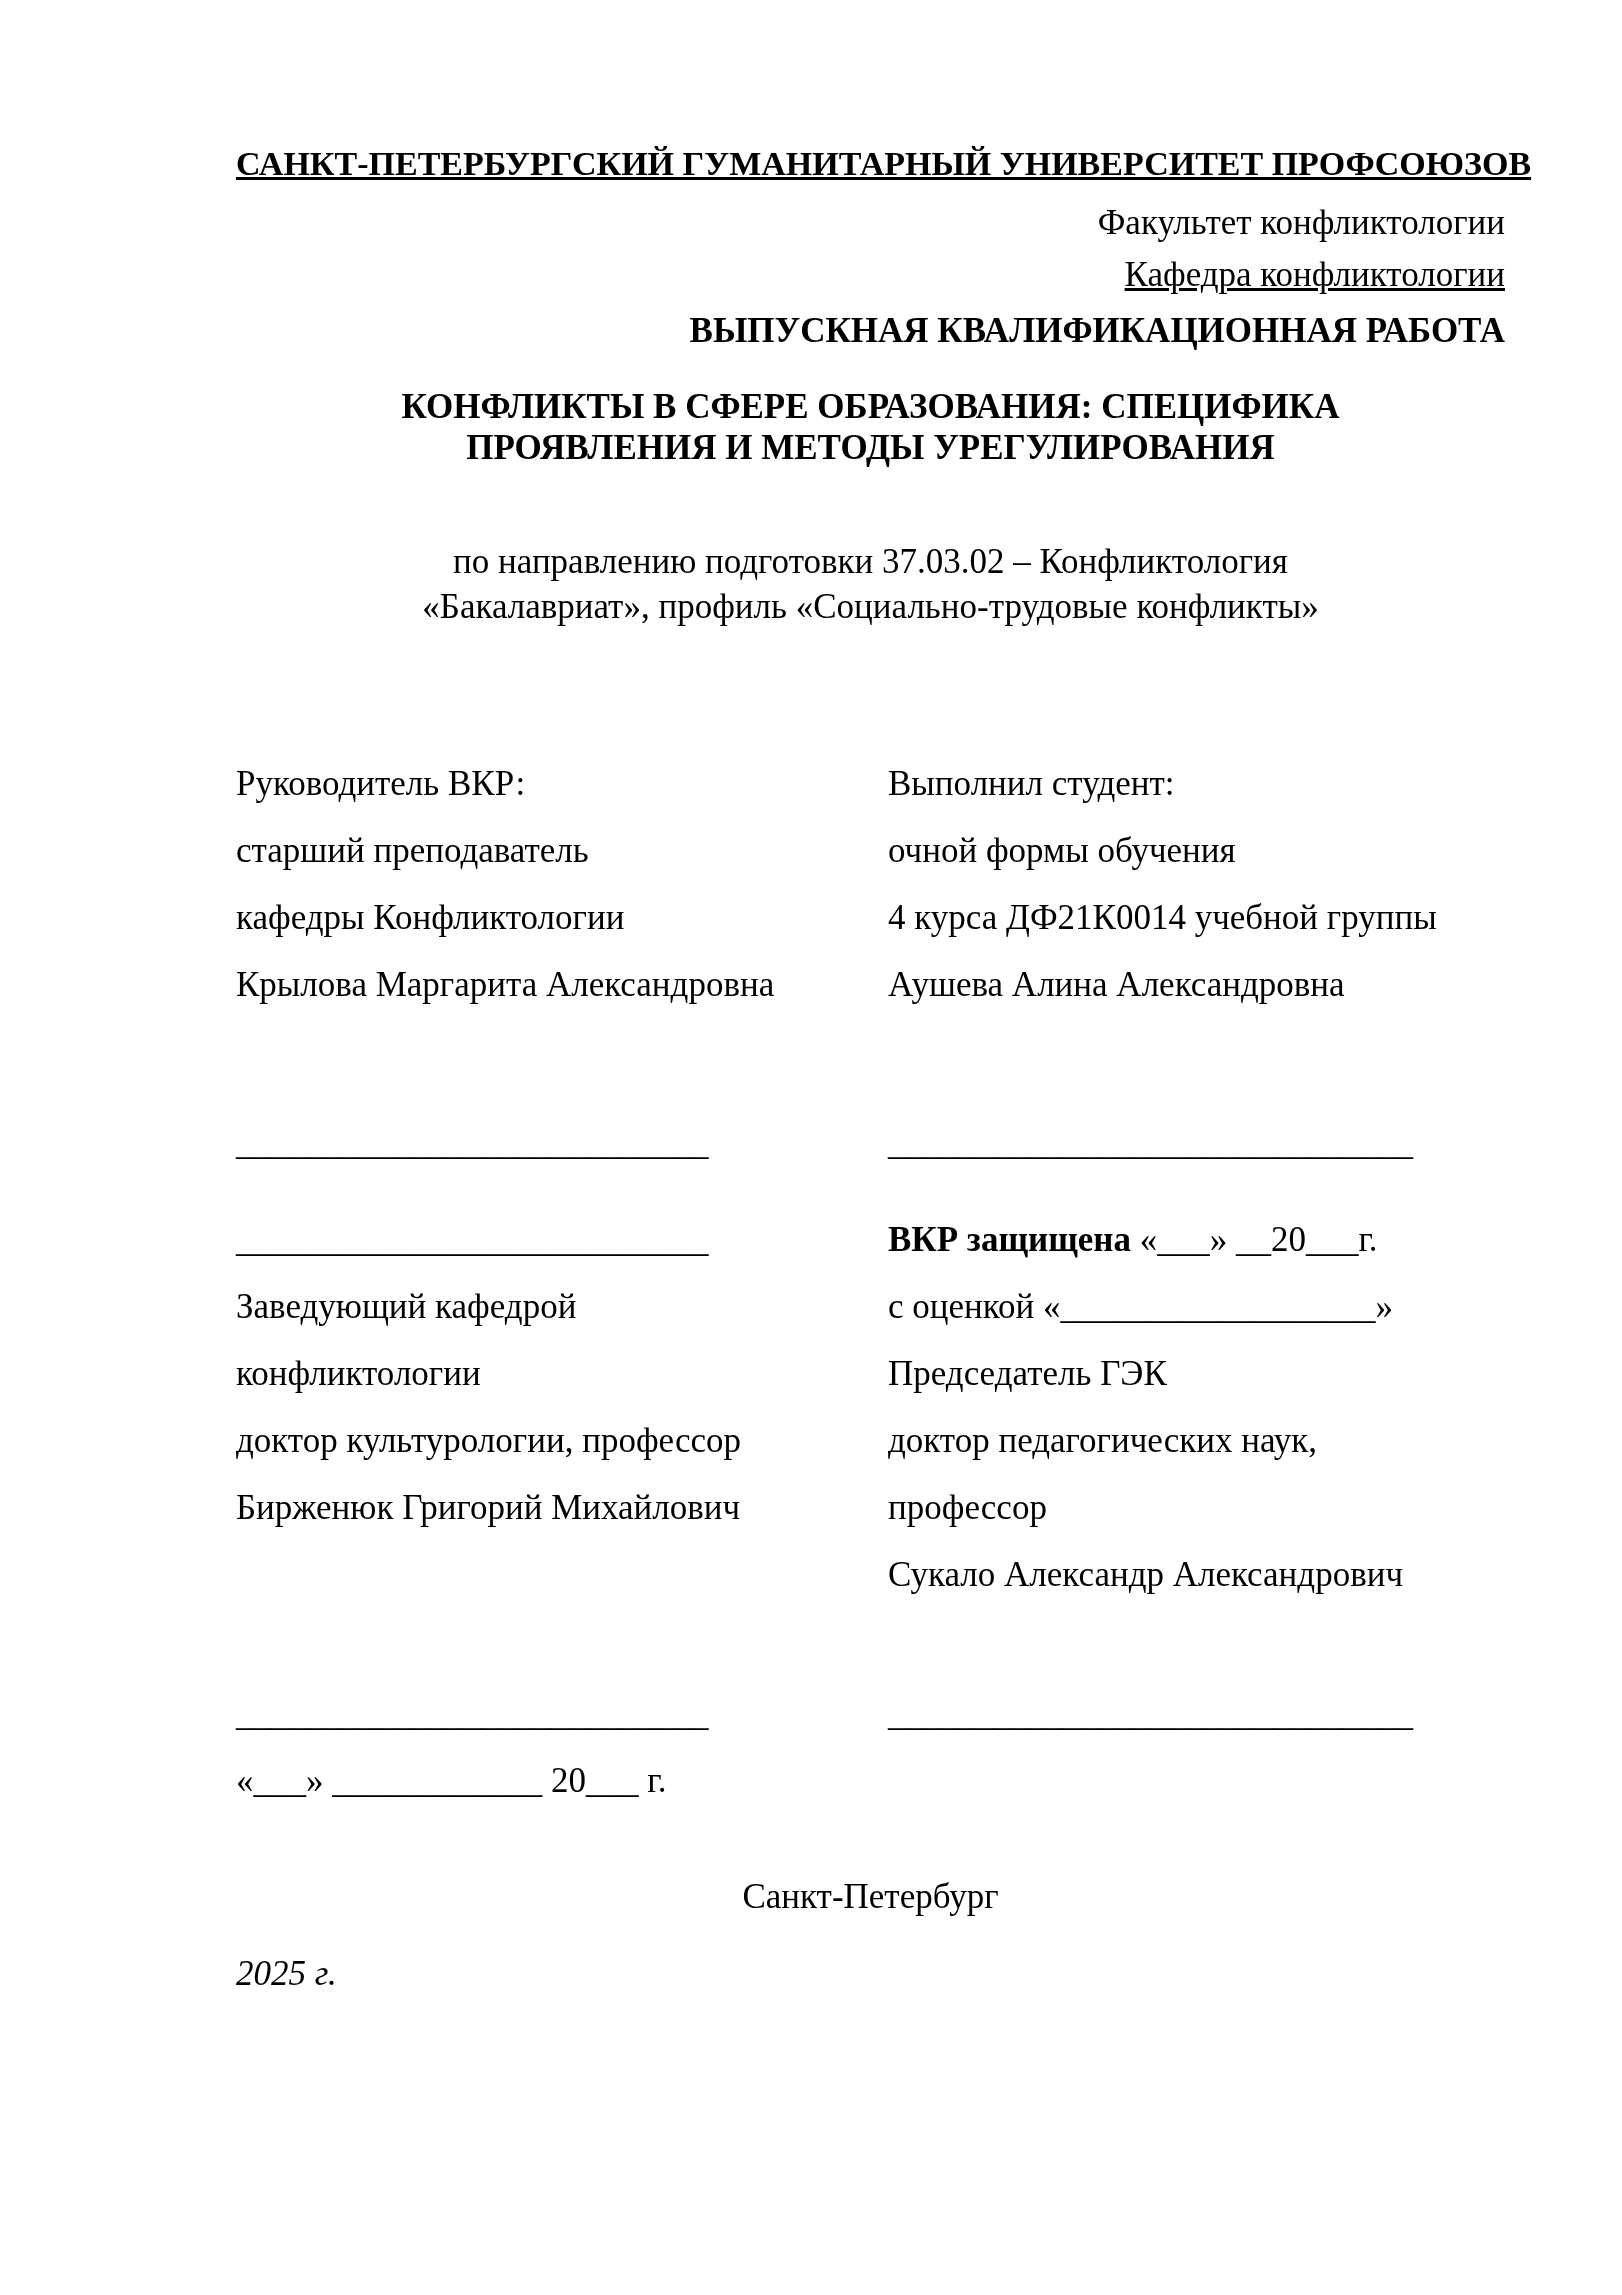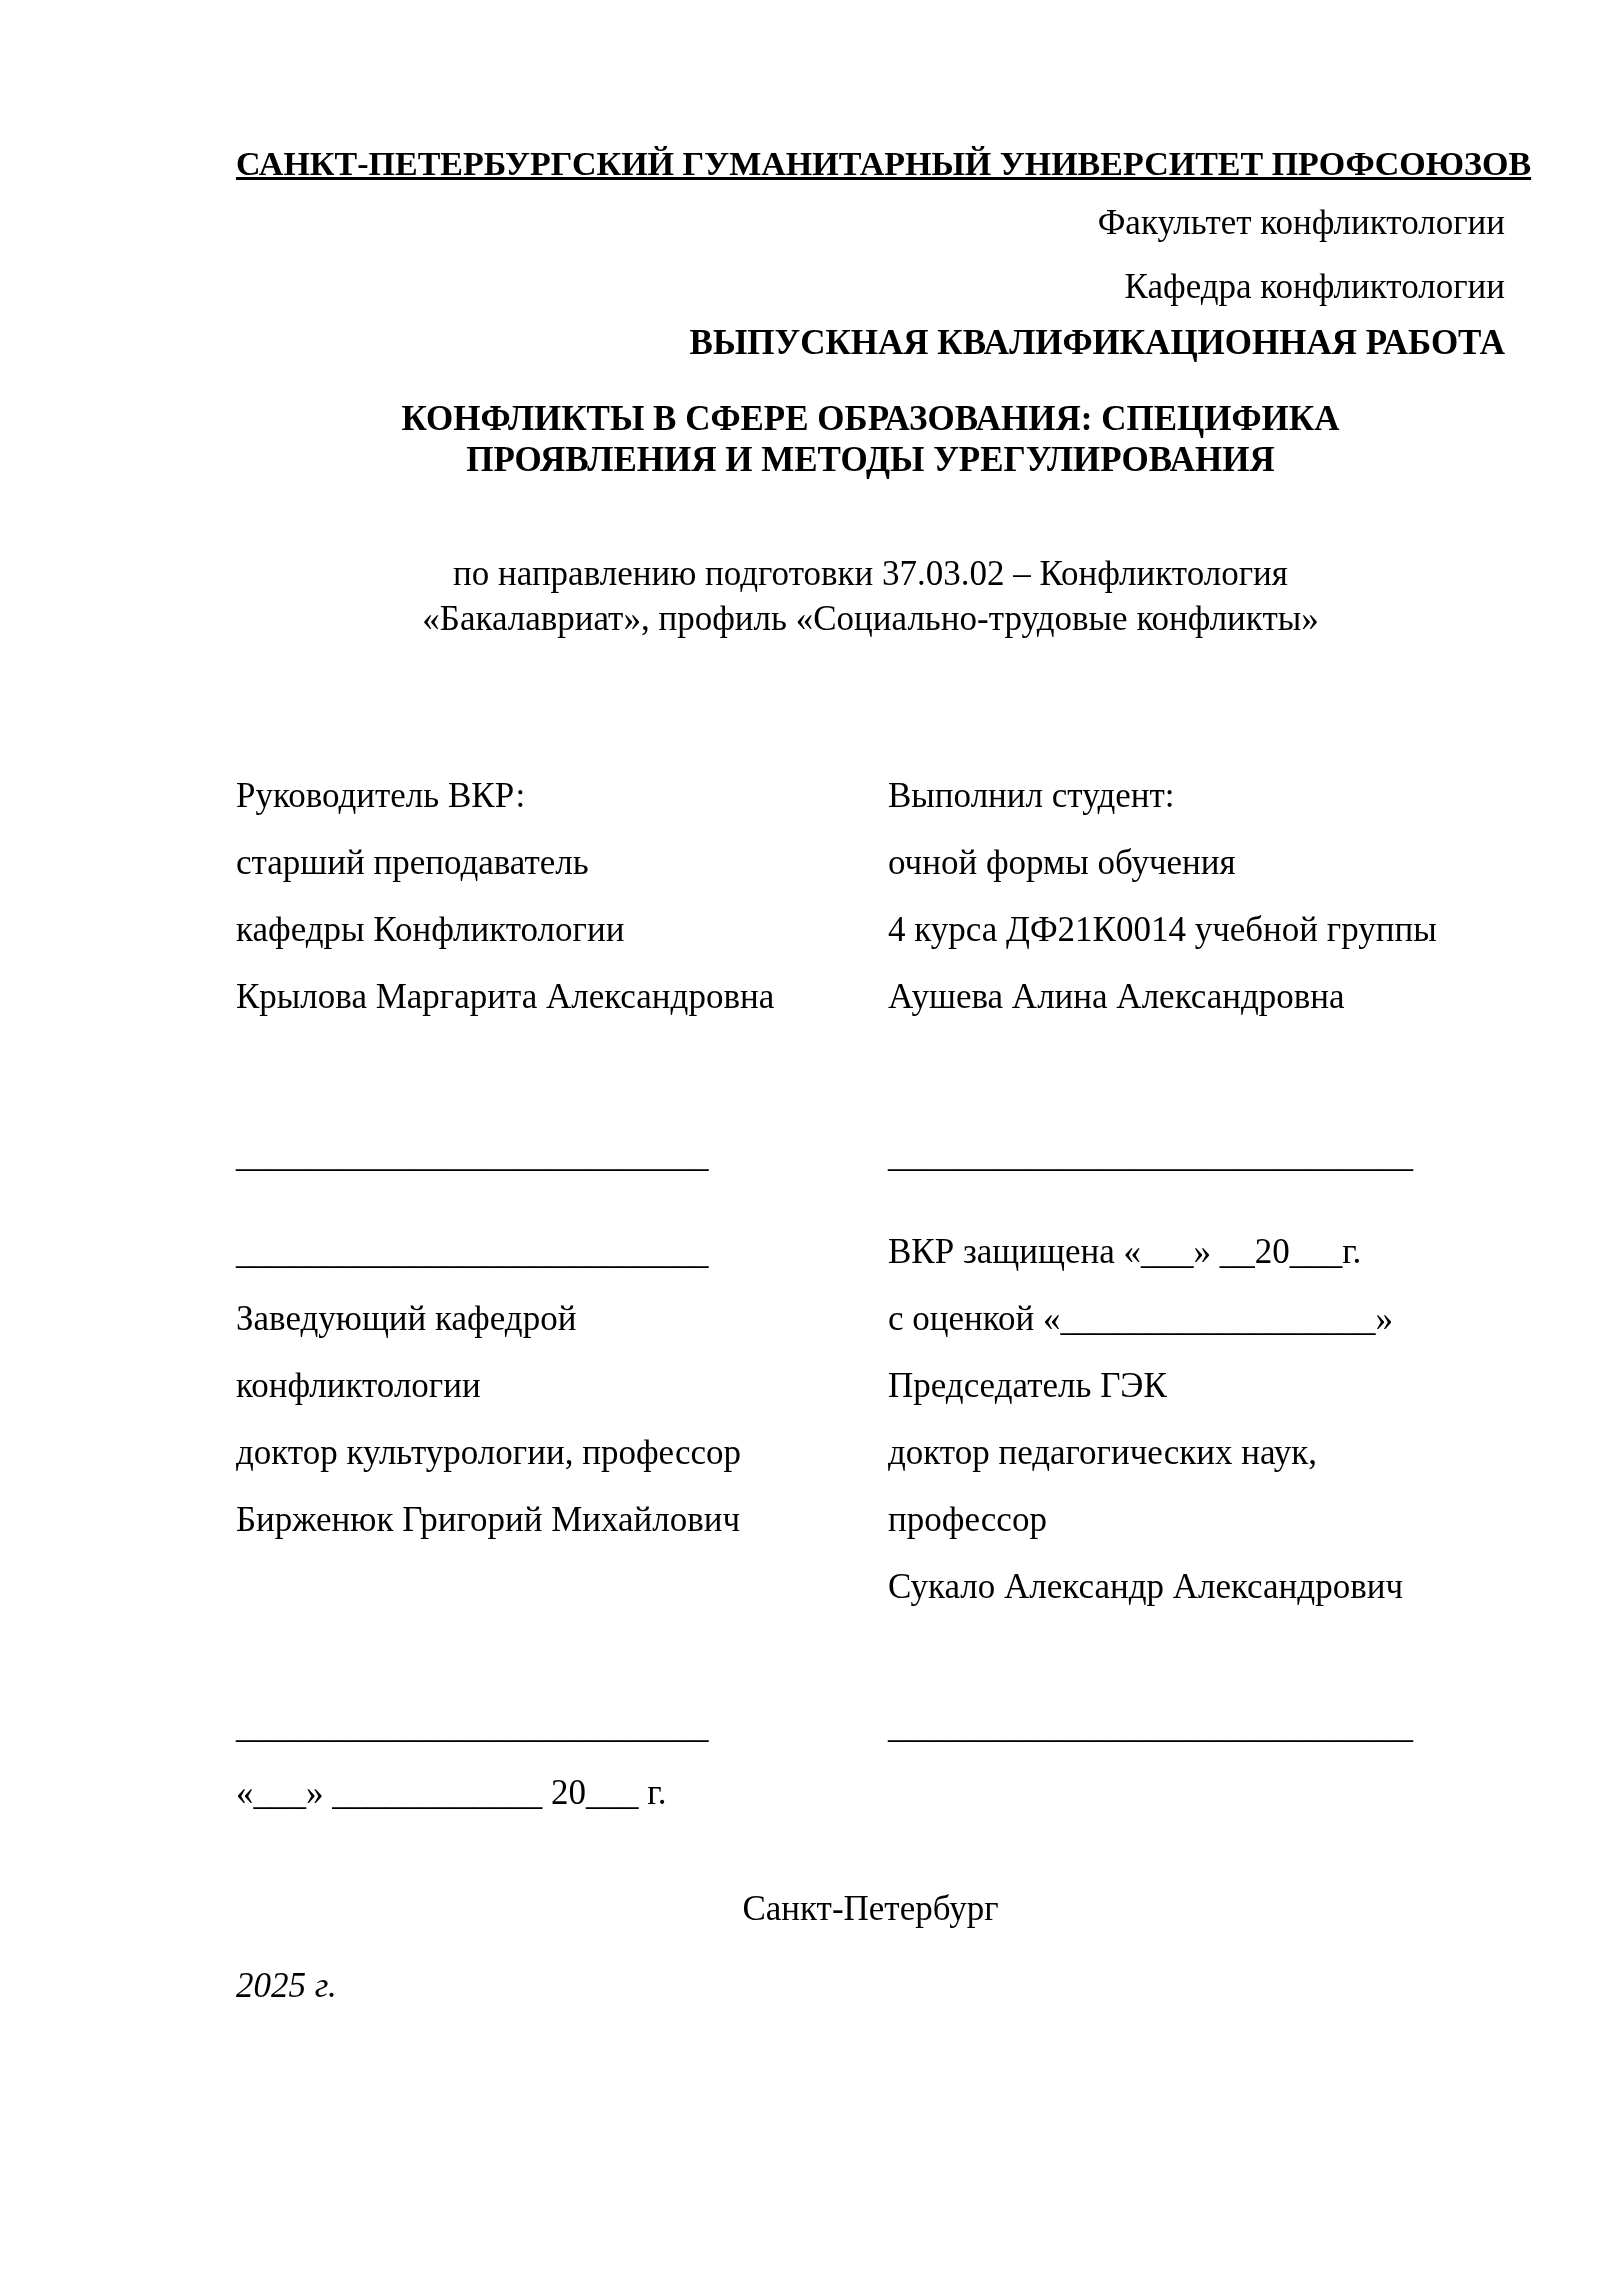--- a/index.html
+++ b/index.html
@@ -11,32 +11,32 @@
     background: #ffffff;
     color: #000000;
     font-family: "Liberation Serif", serif;
     font-size: 35px;
     padding: 144px 118px 0 236px;
     overflow: hidden;
   }
   .line { line-height: 40px; }
   .center { text-align: right; }
   .right { text-align: right; }
-  .bold { font-weight: normal; }
+  .bold { font-weight: bold; }
 
   .university {
     text-align: center;
     font-weight: bold;
     text-decoration: underline;
     font-size: 34px;
     white-space: nowrap;
     line-height: 40px;
   }
   .faculty   { margin-top: 19px; }
-  .department{ margin-top: 24px; }
+  .department{ margin-top: 12px; text-decoration: underline; }
   .work-type { margin-top: 15.7px; font-weight: bold; }
   .thesis-title {
     margin-top: 35px;
     font-weight: bold;
     text-align: center;
     line-height: 41px;
   }
   .program {
     margin-top: 71px;
     text-align: center;

